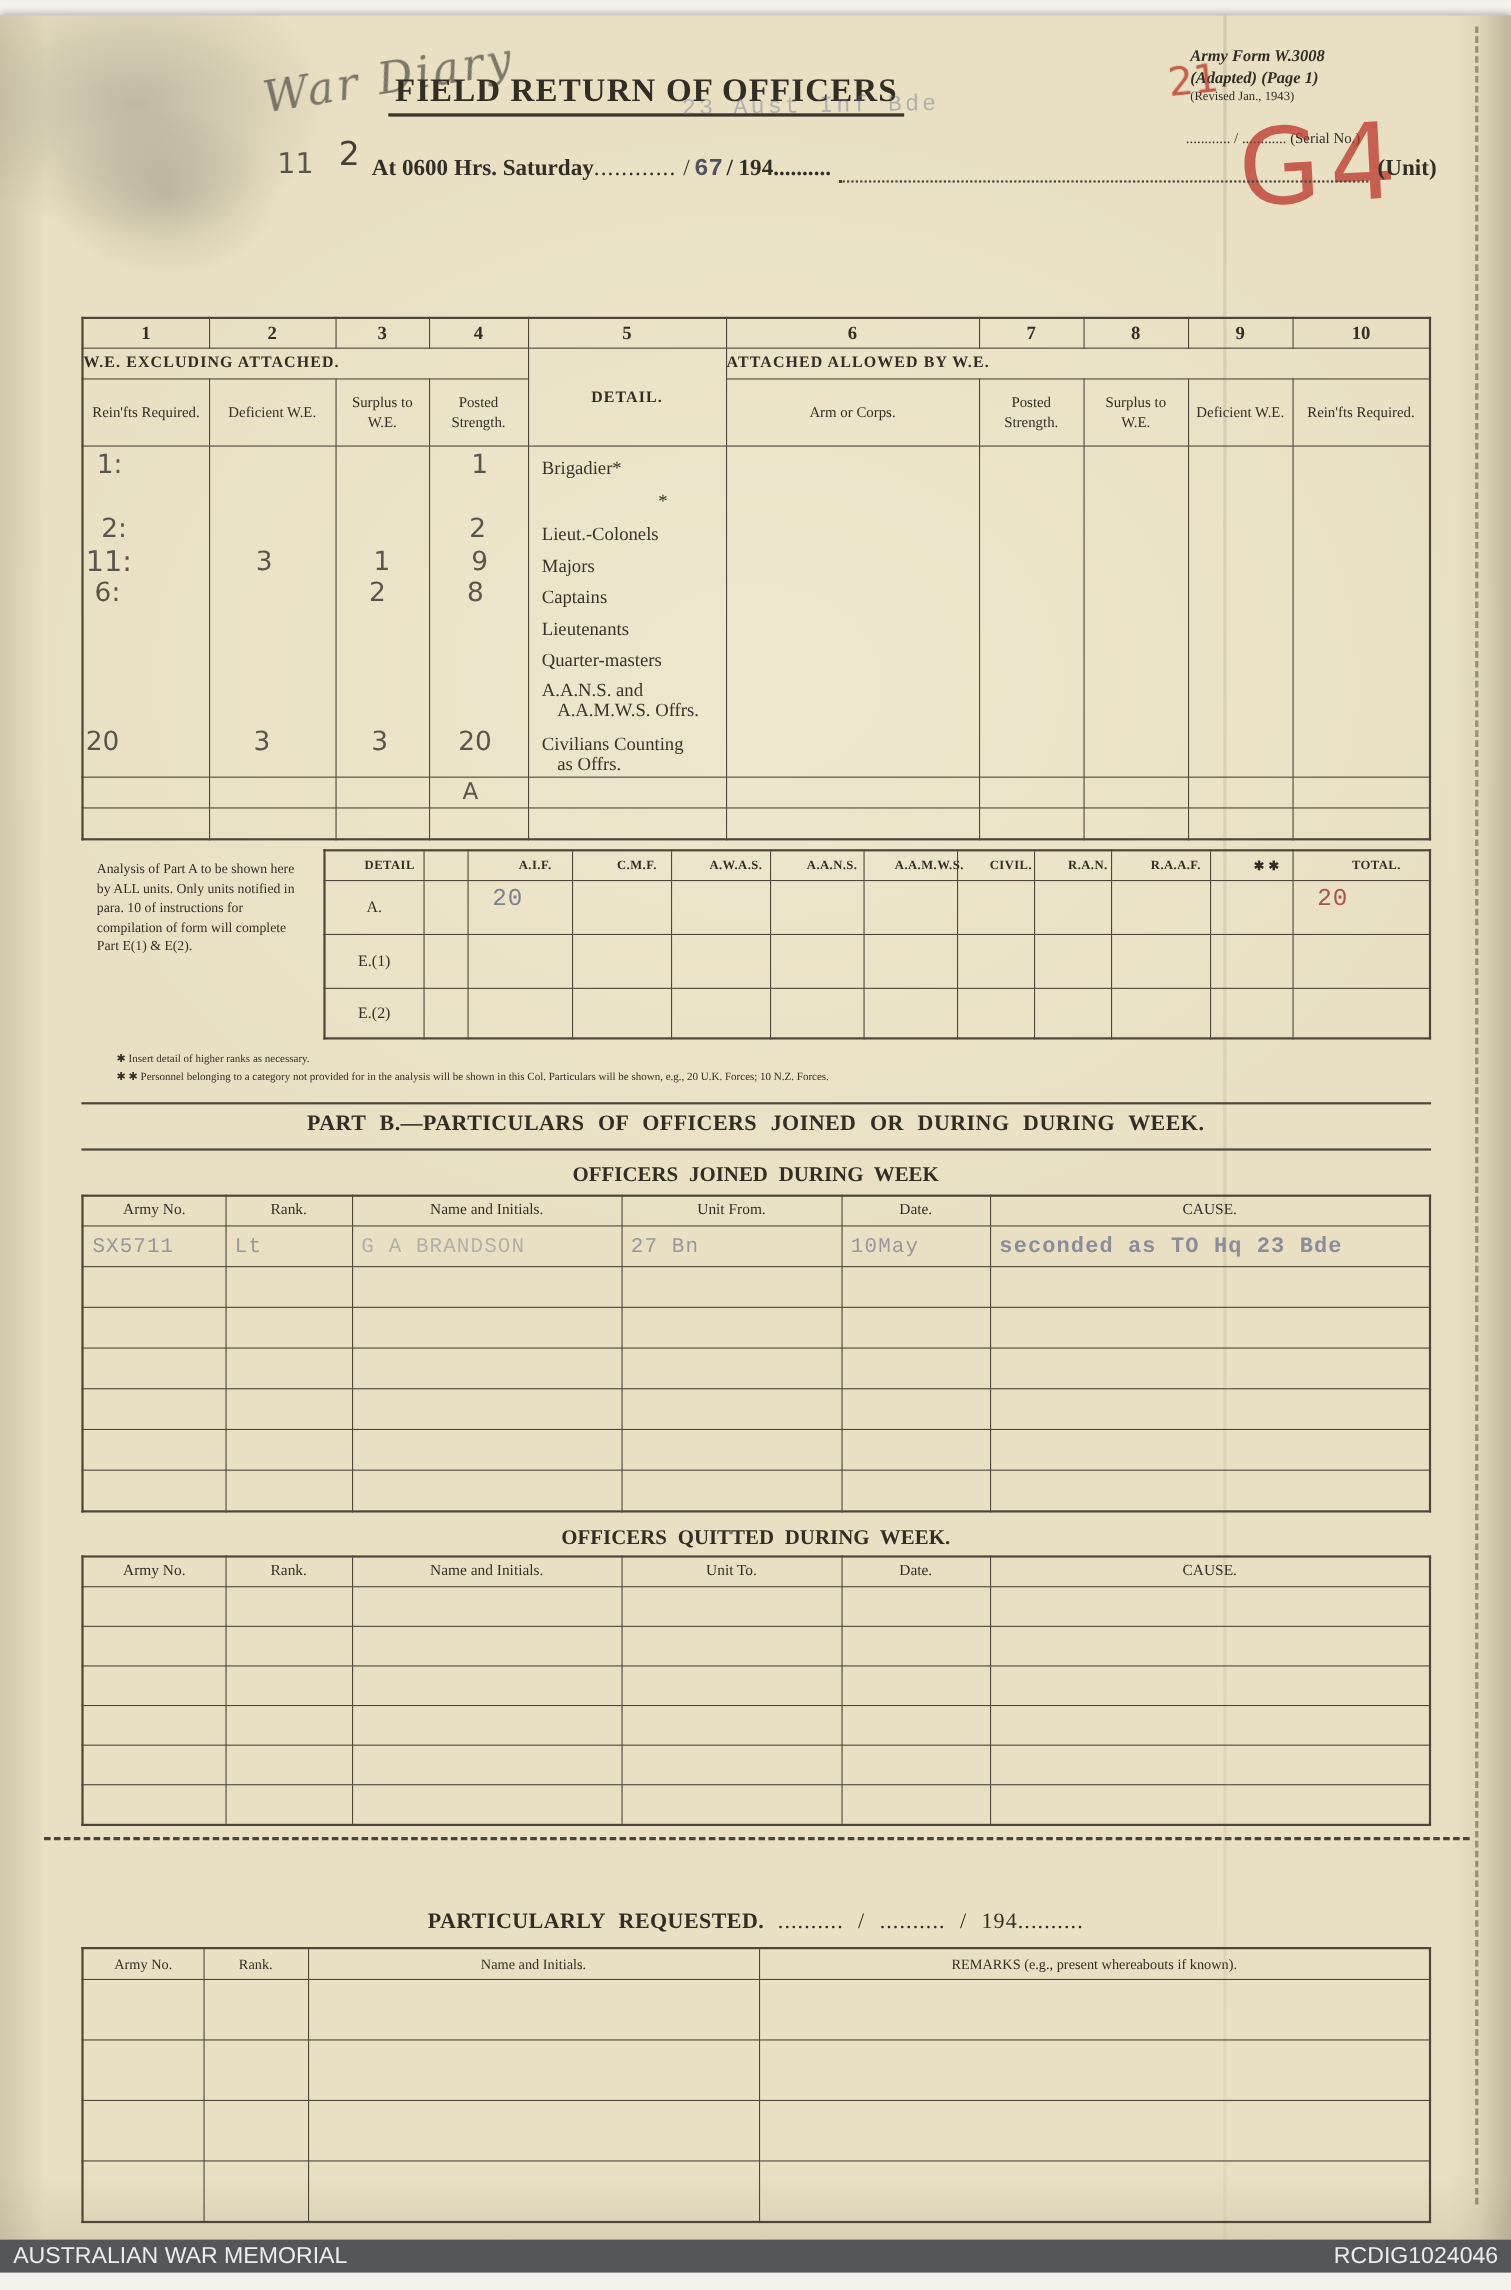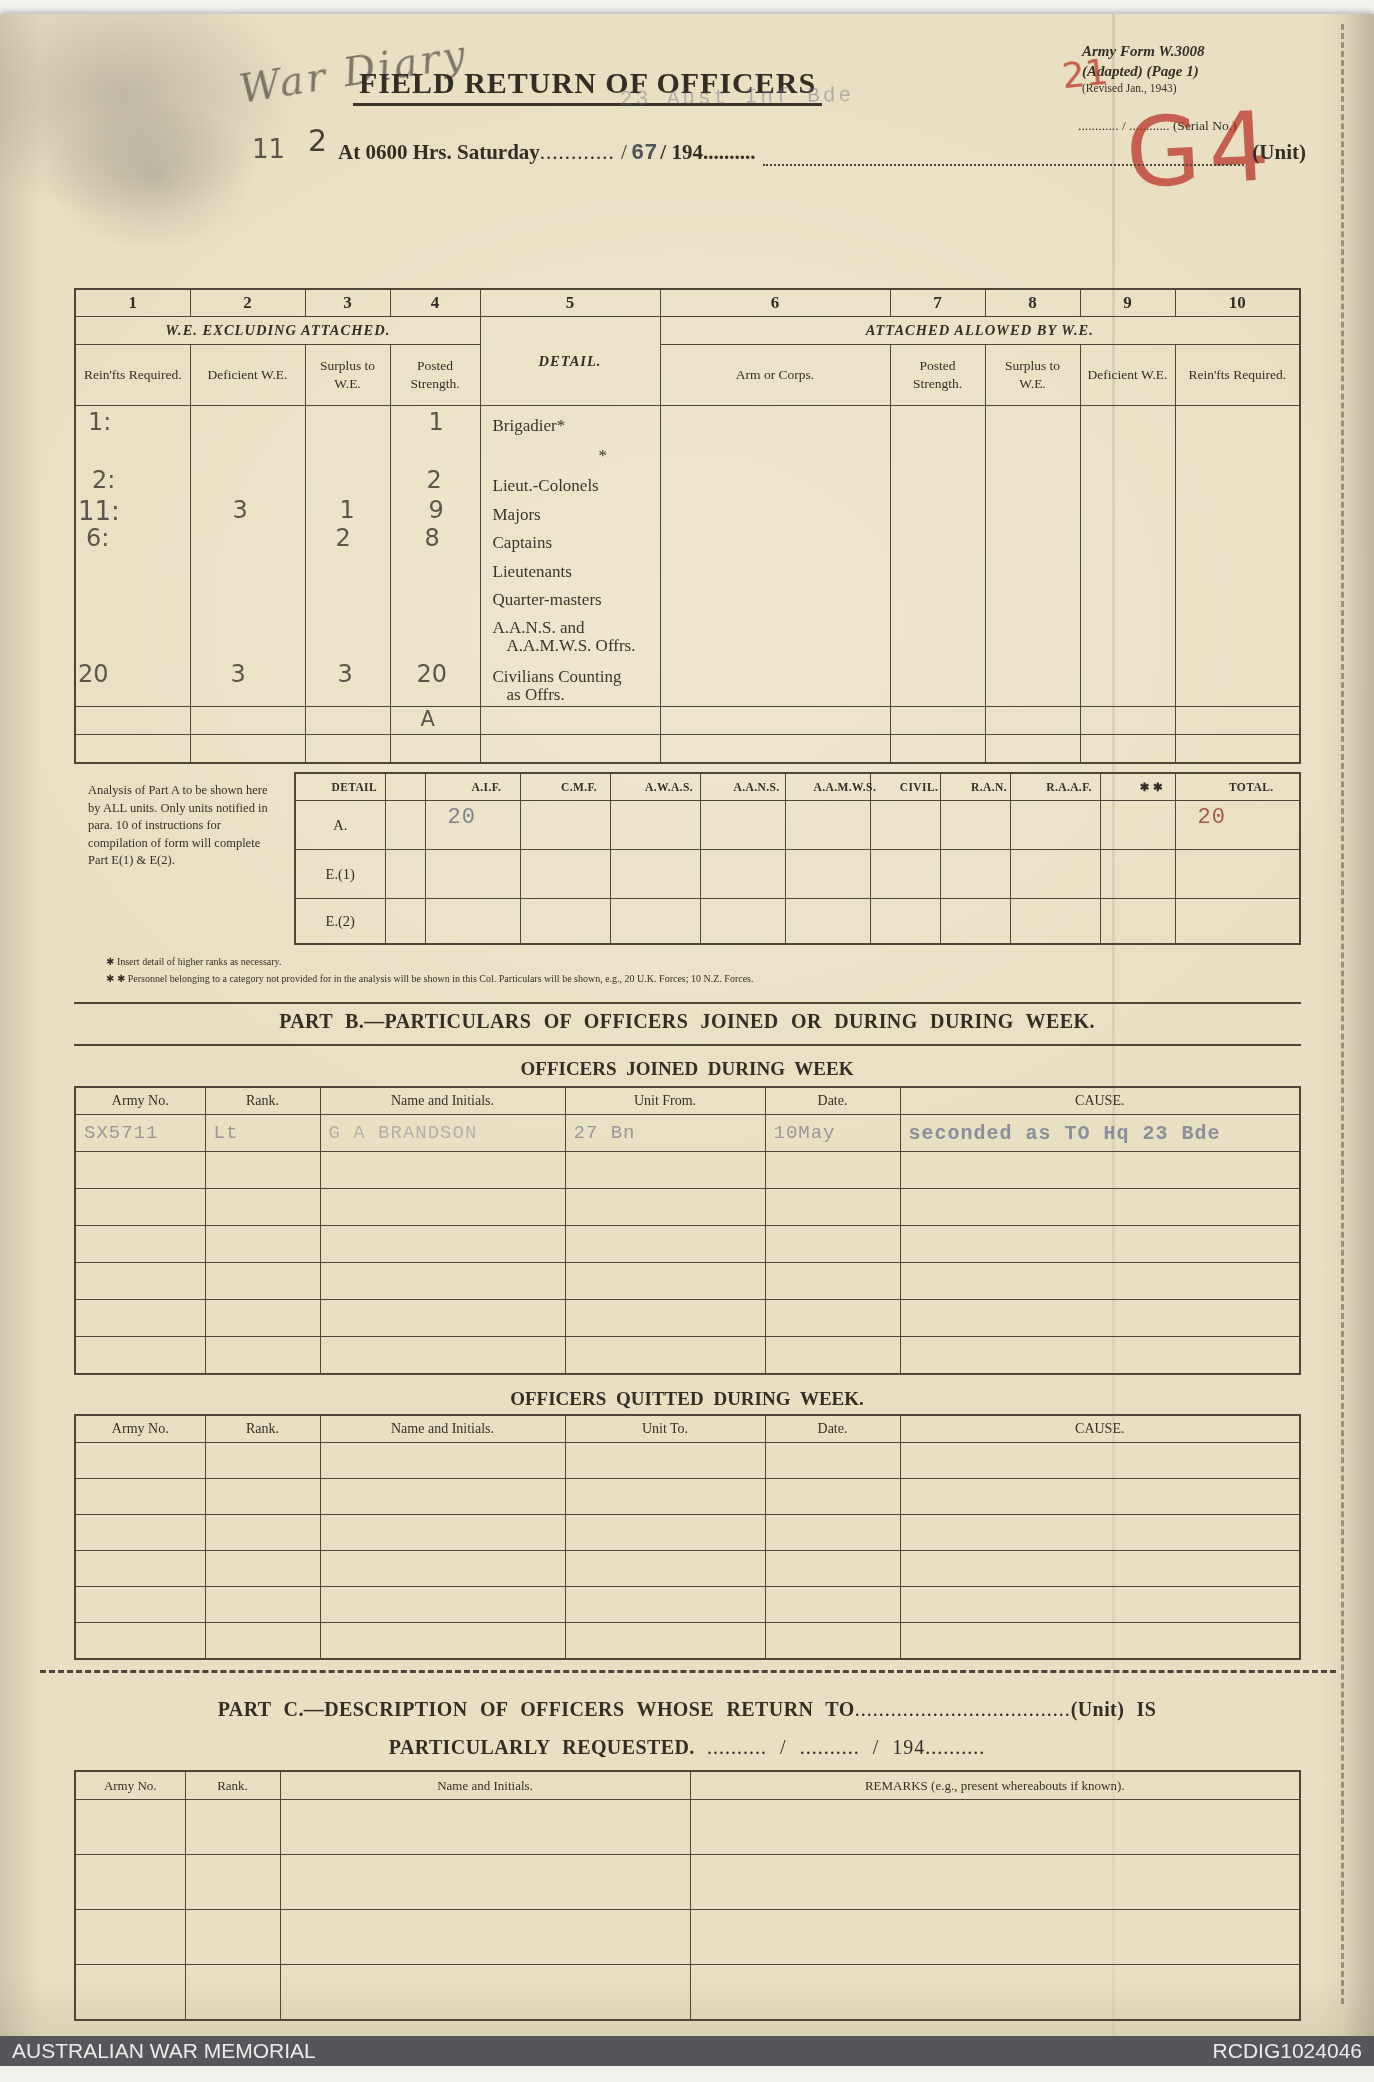--- a/index.html
+++ b/index.html
@@ -49,21 +49,21 @@
        font-size:21px;font-weight:bold;}
   .at-typed{font-family:"Liberation Mono",monospace;color:#50525e;font-weight:bold;font-size:22px;padding:0 3px;}
   .leader{flex:1;border-bottom:2px dotted #4a443a;margin:0 8px;align-self:flex-end;height:6px;}
   .we-line{position:absolute;left:156px;top:182px;font-size:20px;font-weight:bold;letter-spacing:.3px;}
   
   .t{border-collapse:collapse;table-layout:fixed;position:absolute;border:2px solid #4d4639;background:transparent;}
   .t td{border:1px solid #4d4639;padding:0;vertical-align:top;}
   .parta-title{top:224px;font-size:20px;}
   .parta{left:74px;top:274px;width:1227px;}
   .nums td{height:26px;text-align:center;font-weight:bold;font-size:17px;vertical-align:middle;}
-  .groups td{height:27px;text-align:center;font-weight:bold;font-size:14.5px;letter-spacing:1px;vertical-align:middle;font-style:italic;}
+  .groups td{height:27px;font-weight:bold;font-size:14.5px;letter-spacing:1px;vertical-align:middle;}
   .dh{font-weight:bold;font-size:15px;text-align:center;vertical-align:middle!important;letter-spacing:1px;}
   .subh td{height:56px;text-align:center;font-size:13.5px;vertical-align:middle;padding:2px 5px;line-height:1.3;}
   .abody td{height:300px;position:relative;}
   .detailcell{position:relative;}
   .dl{position:absolute;left:12px;font-size:17px;white-space:nowrap;color:#39342b;}
   .dl0{top:10px}.dl1{top:40px;left:118px}.dl2{top:70px}.dl3{top:99px}.dl4{top:127px}.dl5{top:156px}
   .dl6{top:184px}.dl7{top:212px}.dl8{top:230px;left:26px}.dl9{top:261px}.dl10{top:279px;left:26px}
   .er td{height:27px;position:relative;}
   
   .analysis{position:absolute;left:74px;top:758px;width:1227px;height:176px;}
@@ -473,25 +473,20 @@
             <td></td>
             <td></td>
             <td></td>
             <td></td>
           </tr>
       </tbody>
     </table>
 
     <div class="dashsep"></div>
 
-    <div class="ptitle partc-l1">
-      <span>PART C.—DESCRIPTION OF OFFICERS WHOSE RETURN TO</span>
-      <span class="dots">....................................</span>
-      <span>(Unit) IS</span>
-    </div>
     <div class="ptitle partc-l2">
       <span>PARTICULARLY REQUESTED.</span>
       <span class="dots">.......... / .......... / 194..........</span>
     </div>
     <table class="t partc">
       <colgroup>
           <col style="width:110px">
           <col style="width:95px">
           <col style="width:410px">
           <col style="width:610px">

